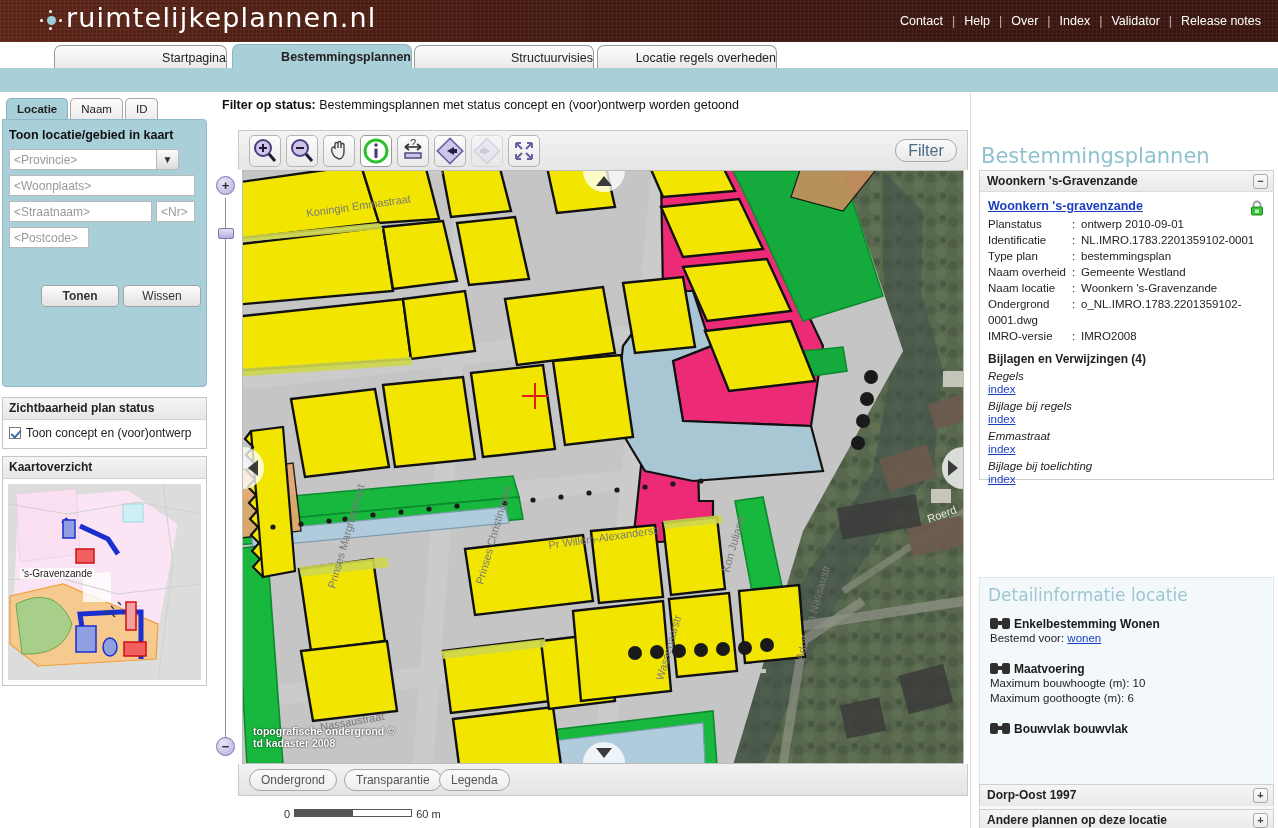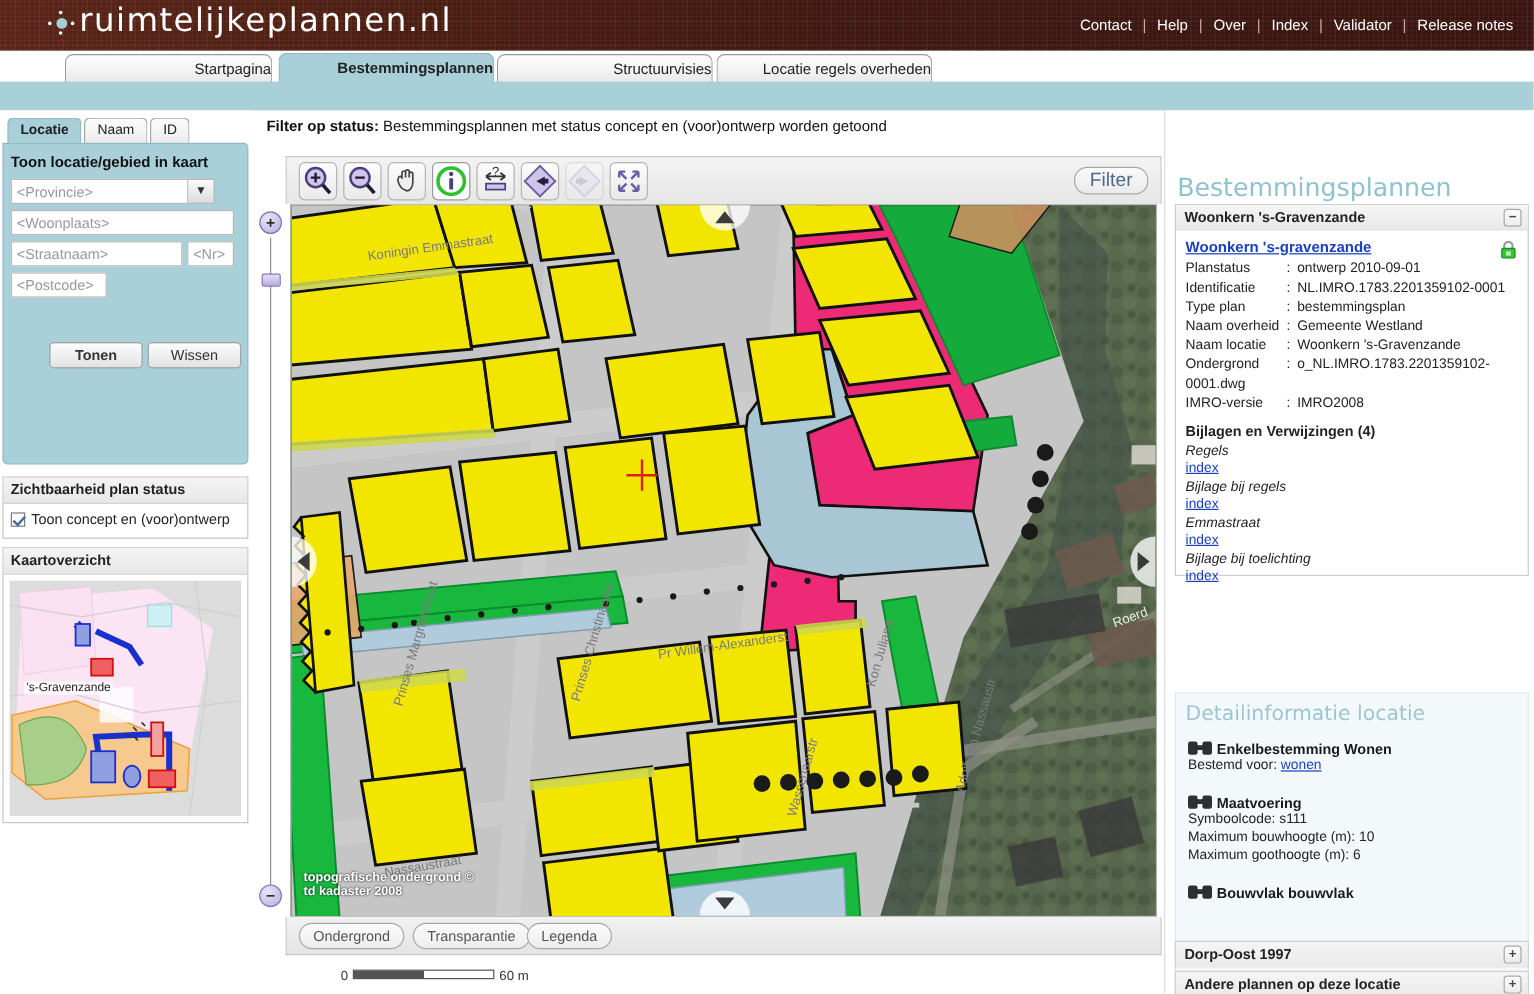--- a/index.html
+++ b/index.html
@@ -655,21 +655,20 @@
       <div class="det-h">
         <span class="bino"><i class="l"></i><i class="r"></i><u></u></span><span>Enkelbestemming Wonen</span>
       </div>
       <div class="det-t"><span>Bestemd voor: </span><a href="#">wonen</a></div>
     </div>
 
     <div class="det-item" style="margin-top:16px;">
       <div class="det-h">
         <span class="bino"><i class="l"></i><i class="r"></i><u></u></span><span>Maatvoering</span>
       </div>
-      <div class="det-t">Symboolcode: s111</div>
       <div class="det-t">Maximum bouwhoogte (m): 10</div>
       <div class="det-t">Maximum goothoogte (m): 6</div>
     </div>
 
     <div class="det-item" style="margin-top:16px;">
       <div class="det-h">
         <span class="bino"><i class="l"></i><i class="r"></i><u></u></span><span>Bouwvlak bouwvlak</span>
       </div>
     </div>
   </div>

